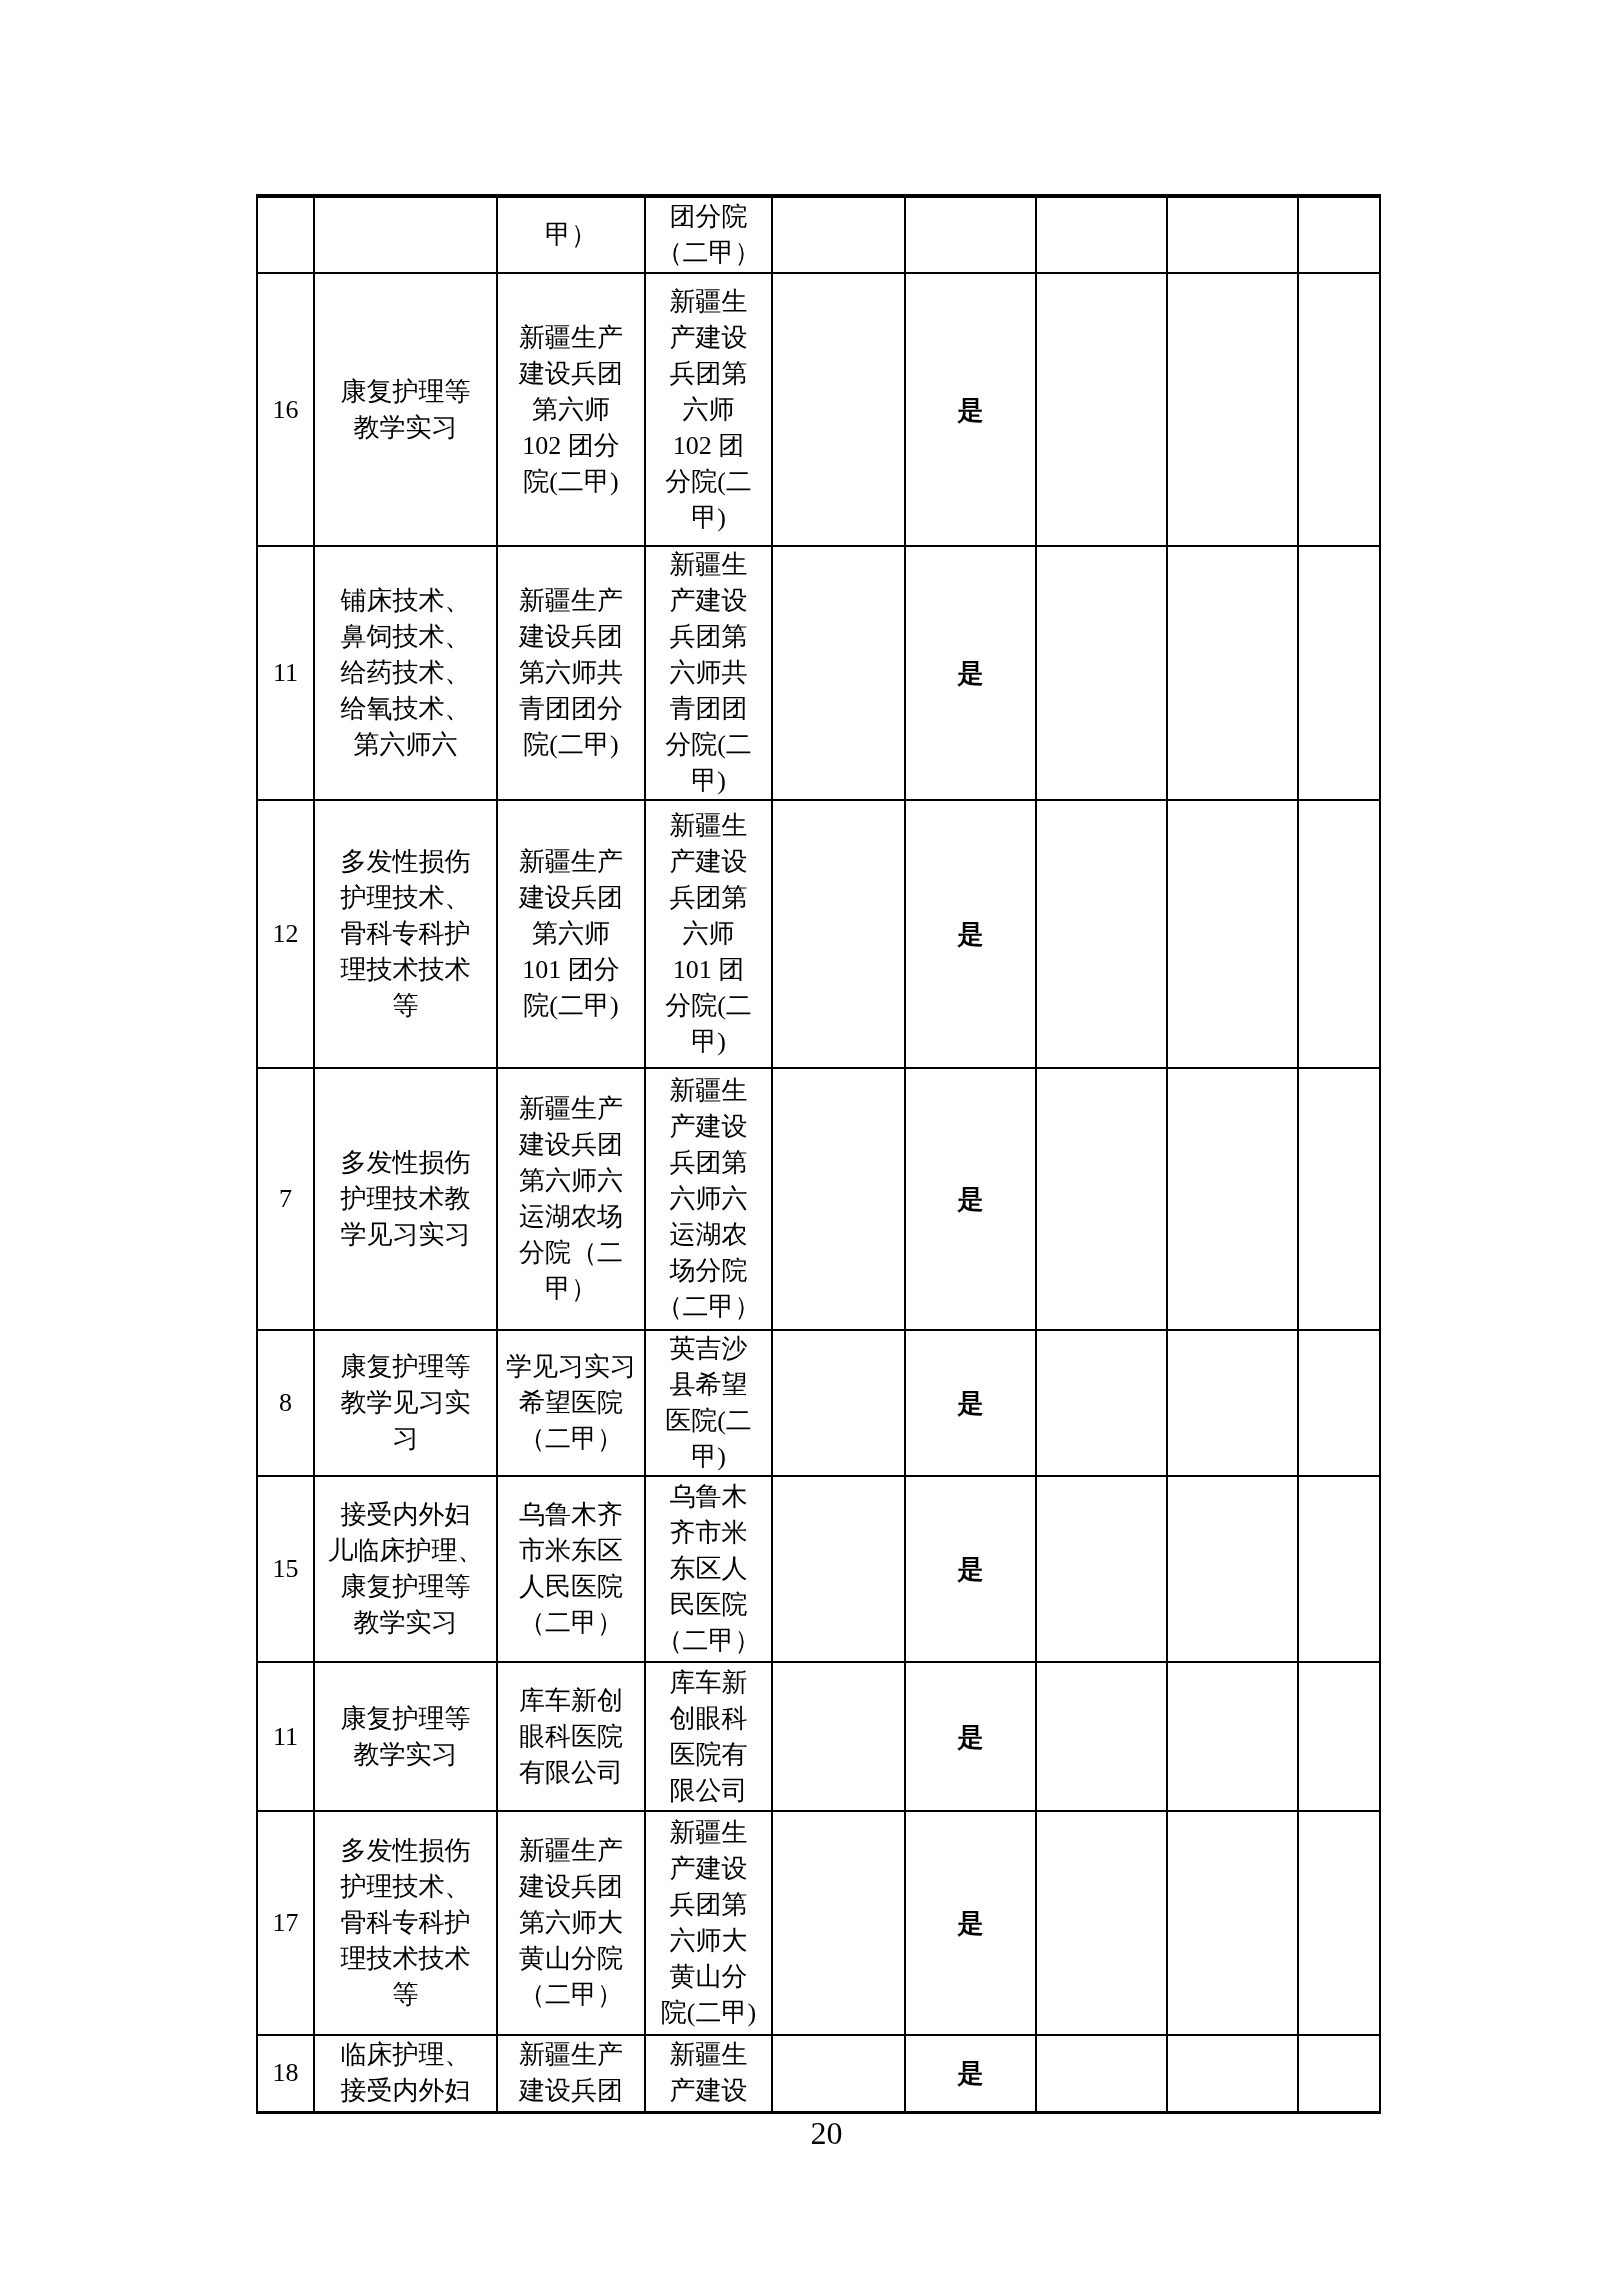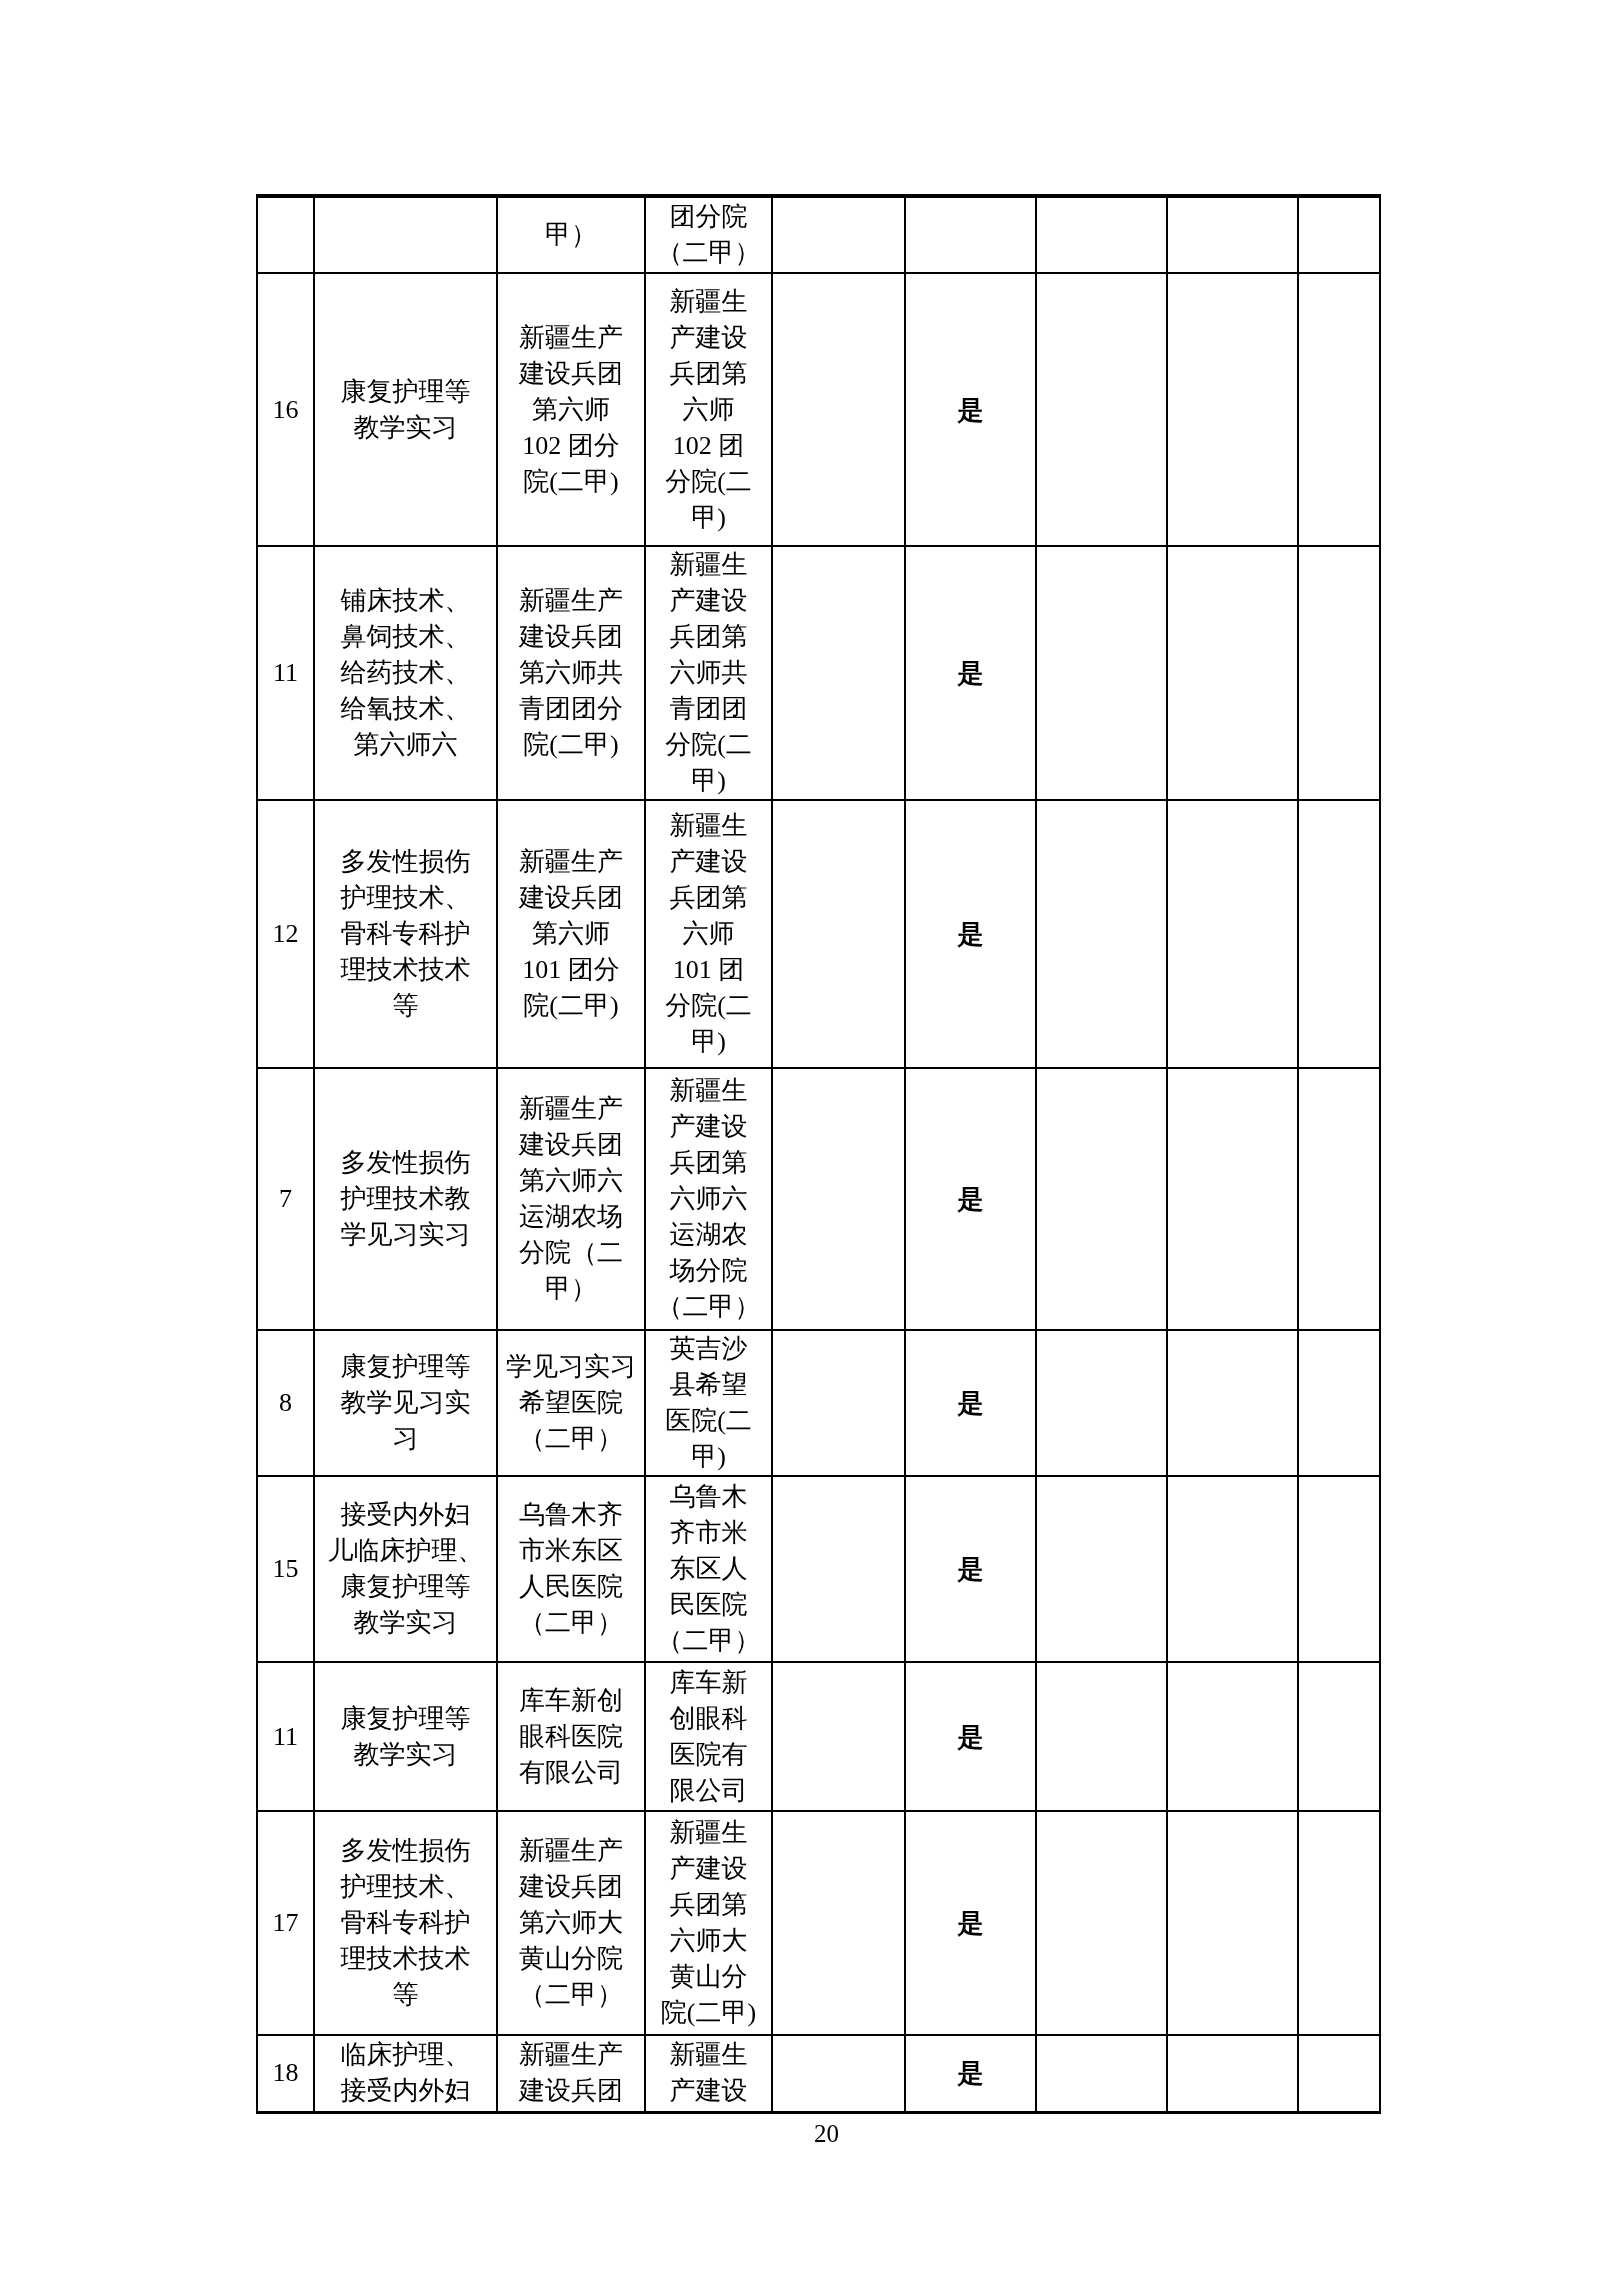--- a/index.html
+++ b/index.html
@@ -53,21 +53,21 @@
   tr.h6 { height: 186px; }
   tr.h7 { height: 149px; }
   tr.h8 { height: 224px; }
   tr.h9 { height: 77px; padding-left: 24px; }
   .pagenum {
     position: absolute;
     left: 0; top: 2119px;
     width: 1623px;
     text-align: center;
     text-indent: 30px;
-    font-size: 25px;
+    font-size: 32px;
     line-height: 29px;
   }
 </style>
 </head>
 <body>
 
 <div class="page">
 
   <table class="doc-table">
     <colgroup>

